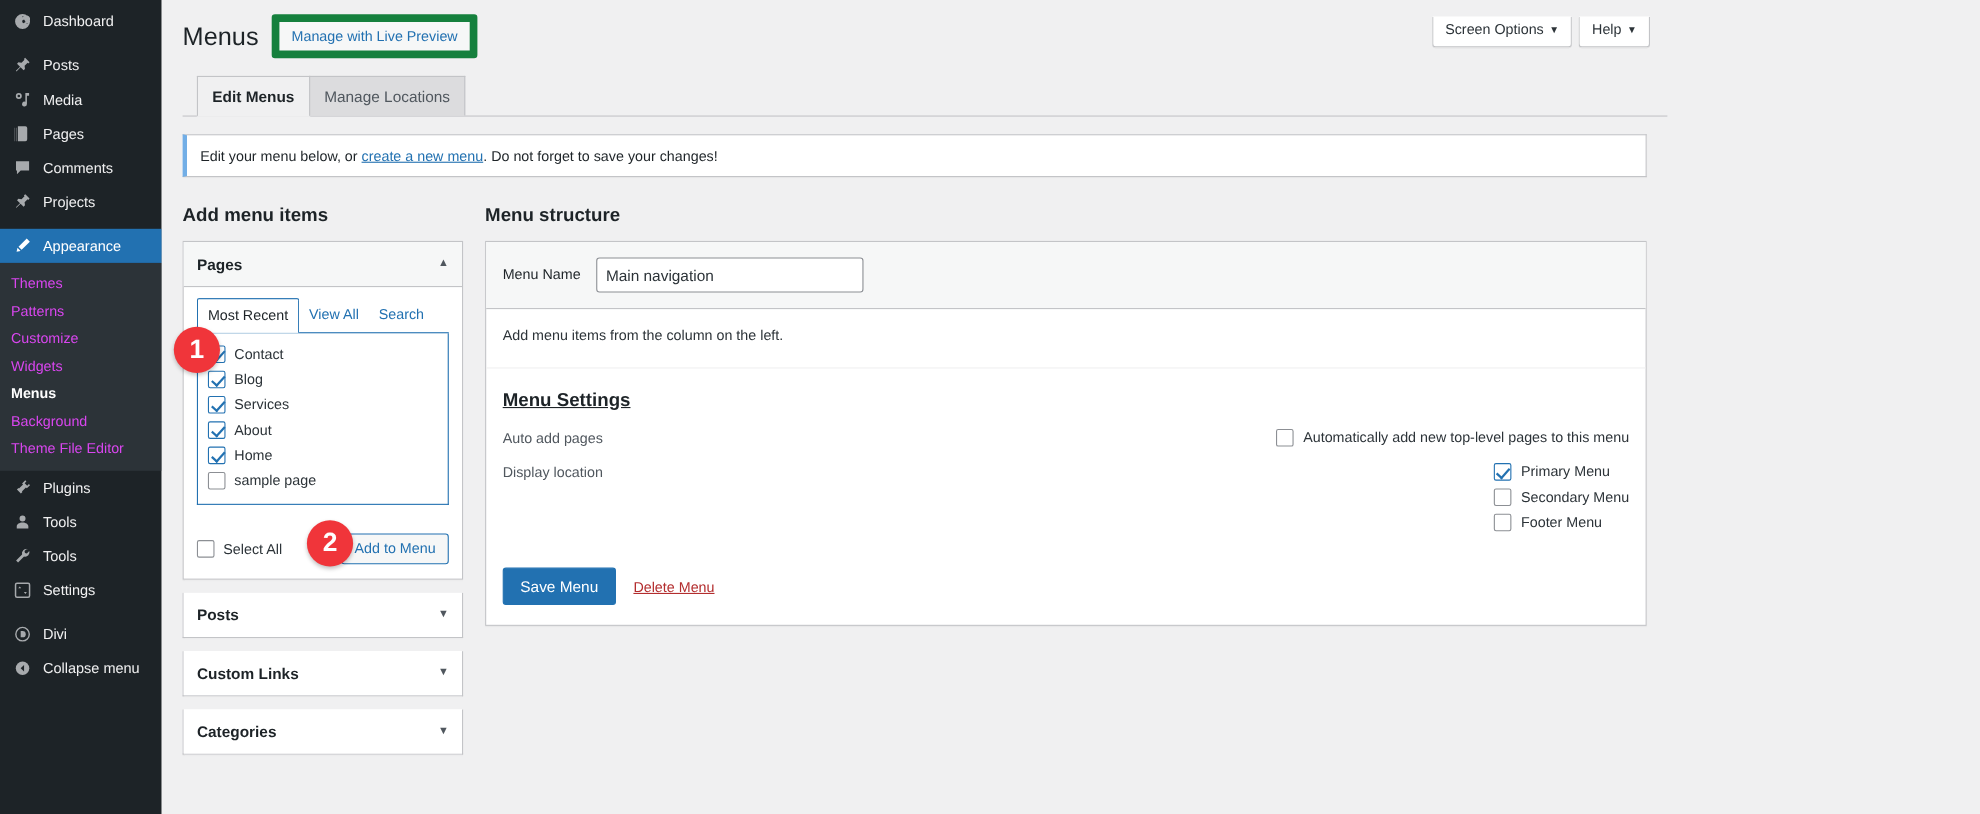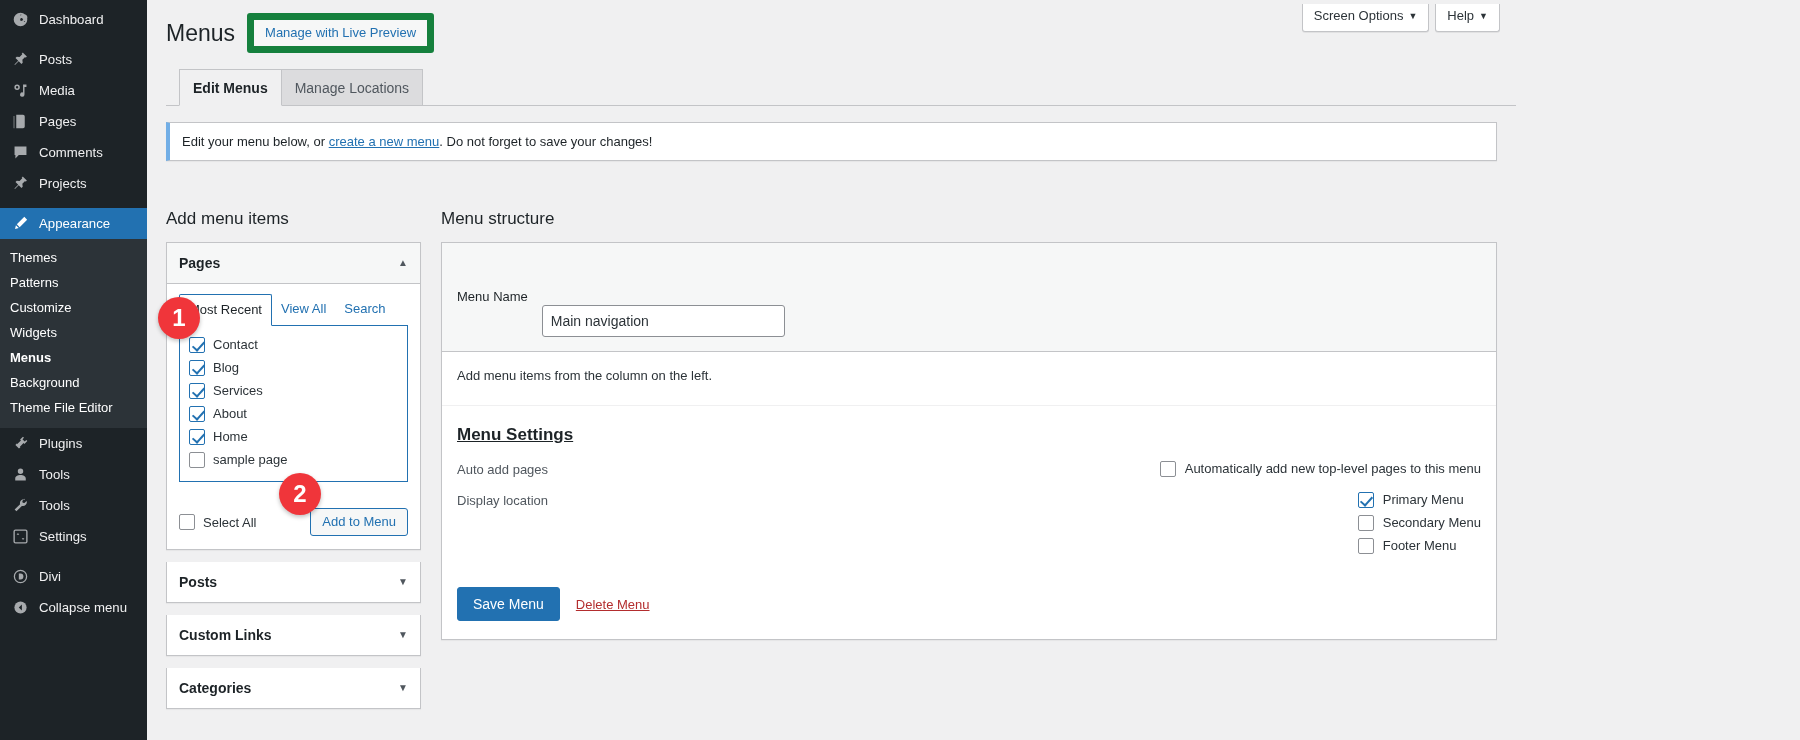--- a/index.html
+++ b/index.html
@@ -31,28 +31,28 @@
     background: #2271b1; color: #fff; font-weight: 400;
   }
   .nav-item.current .ico { color: #fff; }
   .nav-item.current::after{
     content:""; position:absolute; right:-8px; top:50%; transform:translateY(-50%);
     width:0;height:0;border-top:8px solid transparent;border-bottom:8px solid transparent;
     border-left:8px solid #2271b1;
   }
   .submenu { background: #2c3338; padding: 6px 0 8px 0; }
   .sub-item {
-    padding: 3px 0 3px 10px; font-size: 13px; color: #ffffff; cursor: pointer; line-height: 19px;
+    padding: 3px 0 3px 10px; font-size: 13px; color: #d946ef; cursor: pointer; line-height: 19px;
   }
   .sub-item.active { color: #fff; font-weight: bold; }
 
   
   .main { flex: 1; height: 740px; background: #f0f0f1; position: relative; overflow: hidden; }
 
-  .topbar { position: absolute; top: 4px; right: 16px; display: flex; gap: 6px; }
+  .topbar { position: absolute; top: 15px; right: 16px; display: flex; gap: 6px; }
   .tb-btn {
     background: #fff; border: 1px solid #c3c4c7; border-top: none;
     border-radius: 0 0 3px 3px; padding: 4px 11px 6px 11px;
     font-size: 13px; color: #2c3338; cursor: pointer; line-height: 16px;
     box-shadow: 0 1px 0 rgba(0,0,0,.06);
   }
   .caret { font-size: 9px; margin-left: 5px; position: relative; top: -1px;}
 
   .page-head { display: flex; align-items: center; gap: 12px; padding: 13px 0 0 19px; }
   .page-title { font-size: 23px; font-weight: 400; color: #1d2327; line-height: 30px; }
@@ -74,21 +74,21 @@
     margin: 16px 19px 0 19px; background: #fff; border: 1px solid #c3c4c7;
     border-left: 4px solid #72aee6; padding: 11px 12px; font-size: 13px; color: #1d2327;
     box-shadow: 0 1px 1px rgba(0,0,0,.04);
   }
   .notice a { color: #2271b1; }
 
   .cols { display: flex; margin: 24px 19px 0 19px; gap: 20px; align-items: flex-start; }
 
   .col-left { width: 255px; flex: 0 0 255px; position: relative; }
   .col-right { flex: 1; }
-  .col-h { font-size: 17px; font-weight: normal; color: #1d2327; margin-bottom: 12px; line-height: 22px; margin-top: 23px;}
+  .col-h { font-size: 17px; font-weight: bold; color: #1d2327; margin-bottom: 12px; line-height: 22px;}
 
   .panel { background: #fff; border: 1px solid #c3c4c7; box-shadow: 0 1px 1px rgba(0,0,0,.04); }
   .panel + .panel { margin-top: 0; border-top: none; }
   .panel-head {
     display: flex; align-items: center; justify-content: space-between;
     padding: 11px 12px; font-size: 14px; font-weight: bold; color: #1d2327; cursor: pointer;
     background: #fff; line-height: 18px;
   }
   .panel-head.open { background: #f6f7f7; border-bottom: 1px solid #c3c4c7;}
   .tri { color: #50575e; font-size: 10px; line-height: 10px;}
@@ -130,21 +130,21 @@
   
   .menu-box { background: #fff; border: 1px solid #c3c4c7; box-shadow: 0 1px 1px rgba(0,0,0,.04); }
   .name-row {
     display: flex; align-items: center; gap: 14px;
     padding: 14px 15px; background: #f6f7f7; border-bottom: 1px solid #c3c4c7;
   }
   .name-label { font-size: 13px; color: #1d2327; line-height:18px; }
   .name-input {
     width: 243px; padding: 5px 8px; font-size: 14px; border: 1px solid #8c8f94;
     border-radius: 3px; color: #2c3338; font-family: "Liberation Sans", sans-serif;
-    background:#fff; line-height:20px;margin-top:48px;
+    background:#fff; line-height:20px;
   }
   .hint { padding: 16px 15px 22px 15px; font-size: 13px; color: #2c3338; border-bottom: 1px solid #f0f0f1;}
   .settings { padding: 18px 15px 6px 15px; }
   .settings-h { font-size: 17px; font-weight: bold; color: #1d2327; margin-bottom: 14px; line-height: 22px; text-decoration: underline;}
   .srow { display: flex; align-items: flex-start; margin-bottom: 12px; justify-content: space-between; }
   .slabel { width: 227px; flex: 0 0 227px; font-size: 13px; color: #50575e; padding-top: 1px; line-height:18px;}
   .sopts { display: flex; flex-direction: column; gap: 5px; }
   .sopt { display: flex; align-items: center; gap: 9px; font-size: 13px; color: #2c3338; cursor: pointer; line-height: 18px;}
   .actions { display: flex; align-items: center; gap: 16px; padding: 14px 15px 18px 15px; }
   .btn-primary {

